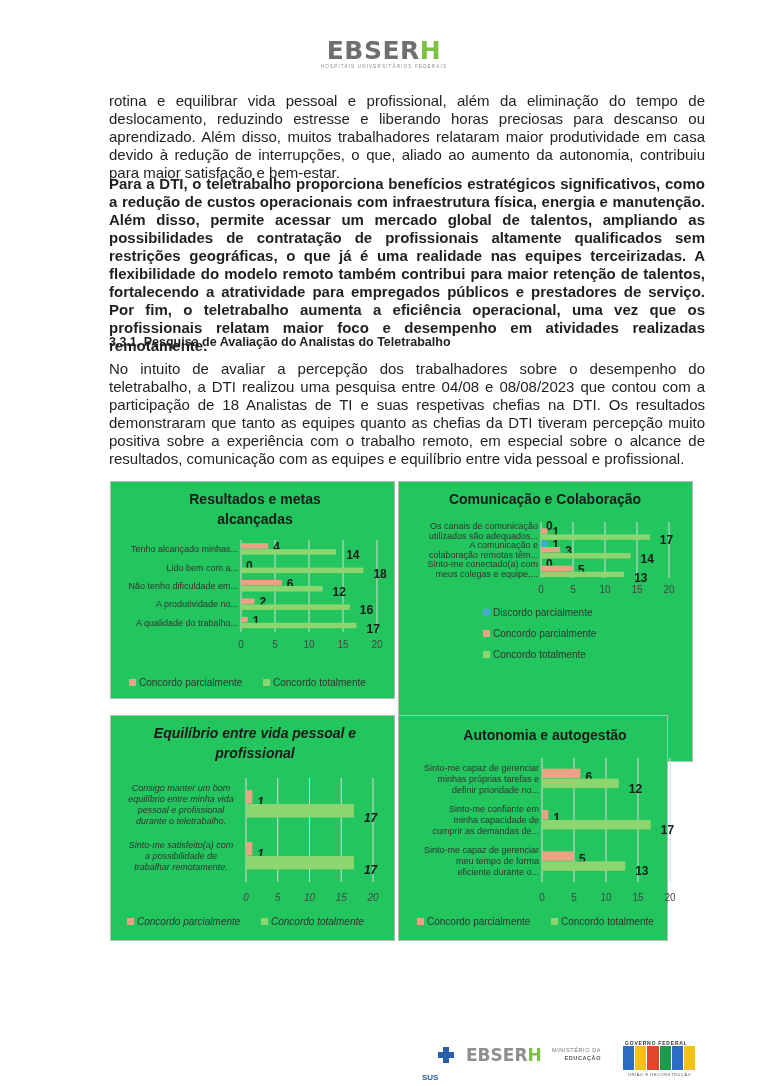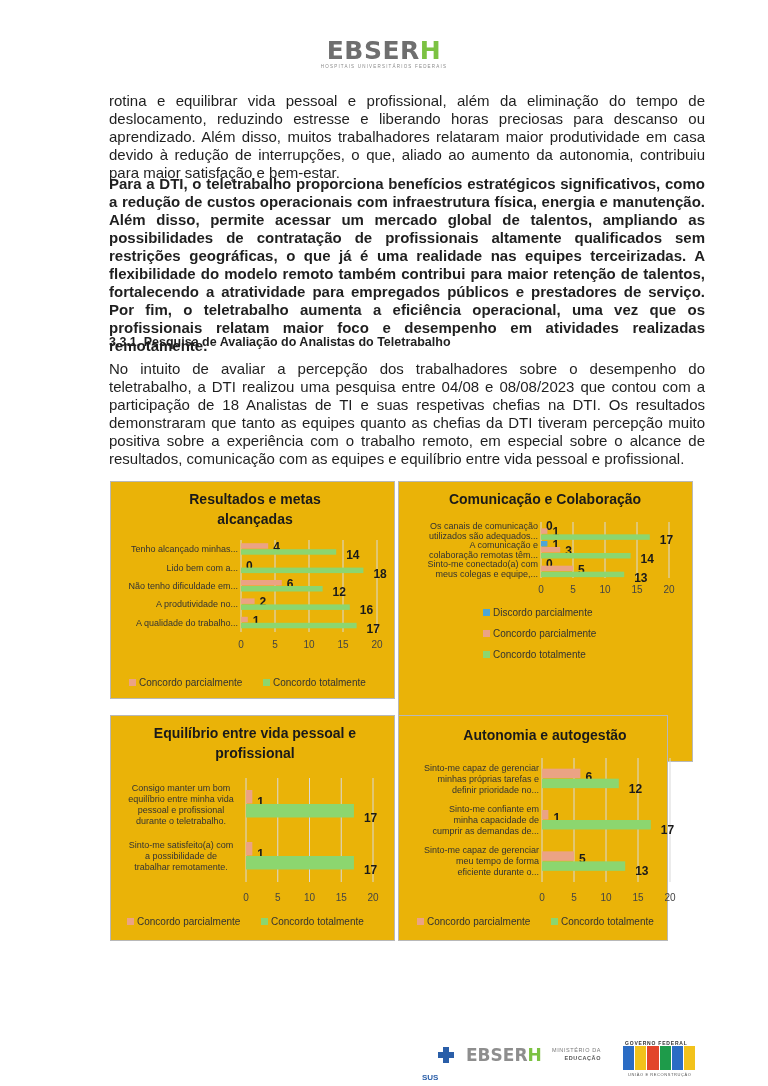--- a/index.html
+++ b/index.html
@@ -11,25 +11,25 @@
   .logo-word .gray { color: #6f6f6f; }
   .logo-word .green { color: #7cc242; }
   .logo-sub { font-size: 4.5px; letter-spacing: 1.2px; color: #8a8a8a; margin-top: 1px; }
 
   .text-block { position: absolute; left: 109px; width: 596px; font-size: 15px; line-height: 18px; text-align: justify; color: #1f1f1f; }
   .p1 { top: 92px; }
   .p2 { top: 175px; font-weight: bold; }
   .h331 { top: 333px; font-weight: bold; font-size: 12.5px; }
   .p3 { top: 360px; }
 
-  .chart-box { position: absolute; border: 1.5px solid #b8b8b8; background: #eab308; }
+  .chart-box { position: absolute; border: 1.5px solid #b8b8b8; background: #22c55e; }
   .chart-box svg { display: block; }
   #c1 { left: 110px; top: 481px; width: 285px; height: 218px; }
   #c2 { left: 398px; top: 481px; width: 295px; height: 281px; }
-  #c3 { left: 110px; top: 715px; width: 285px; height: 226px; }
+  #c3 { left: 110px; top: 715px; width: 285px; height: 226px; font-style: italic; }
   #c4 { left: 398px; top: 715px; width: 270px; height: 226px; }
 
   .footer-logos { position: absolute; left: 420px; top: 1033px; width: 290px; height: 50px; }
   .sus { position: absolute; left: 2px; top: 20px; font-size: 8px; font-weight: bold; color: #2a5ea8; margin-top: 20px; }
   .sus-cross { position: absolute; left: 18px; top: 14px; width: 16px; height: 16px; }
   .sus-cross::before { content: ""; position: absolute; left: 5px; top: 0; width: 6px; height: 16px; background: #2a5ea8; }
   .sus-cross::after { content: ""; position: absolute; left: 0; top: 5px; width: 16px; height: 6px; background: #2a5ea8; }
   .eb-foot { position: absolute; left: 46px; top: 12px; font-family: "DejaVu Sans", sans-serif; font-weight: bold; font-size: 17px; color: #8e8e8e; }
   .eb-foot .green { color: #7cc242; }
   .mec { position: absolute; left: 132px; top: 13px; font-size: 5.5px; color: #777; text-align: right; line-height: 8px; letter-spacing: 0.6px; }

